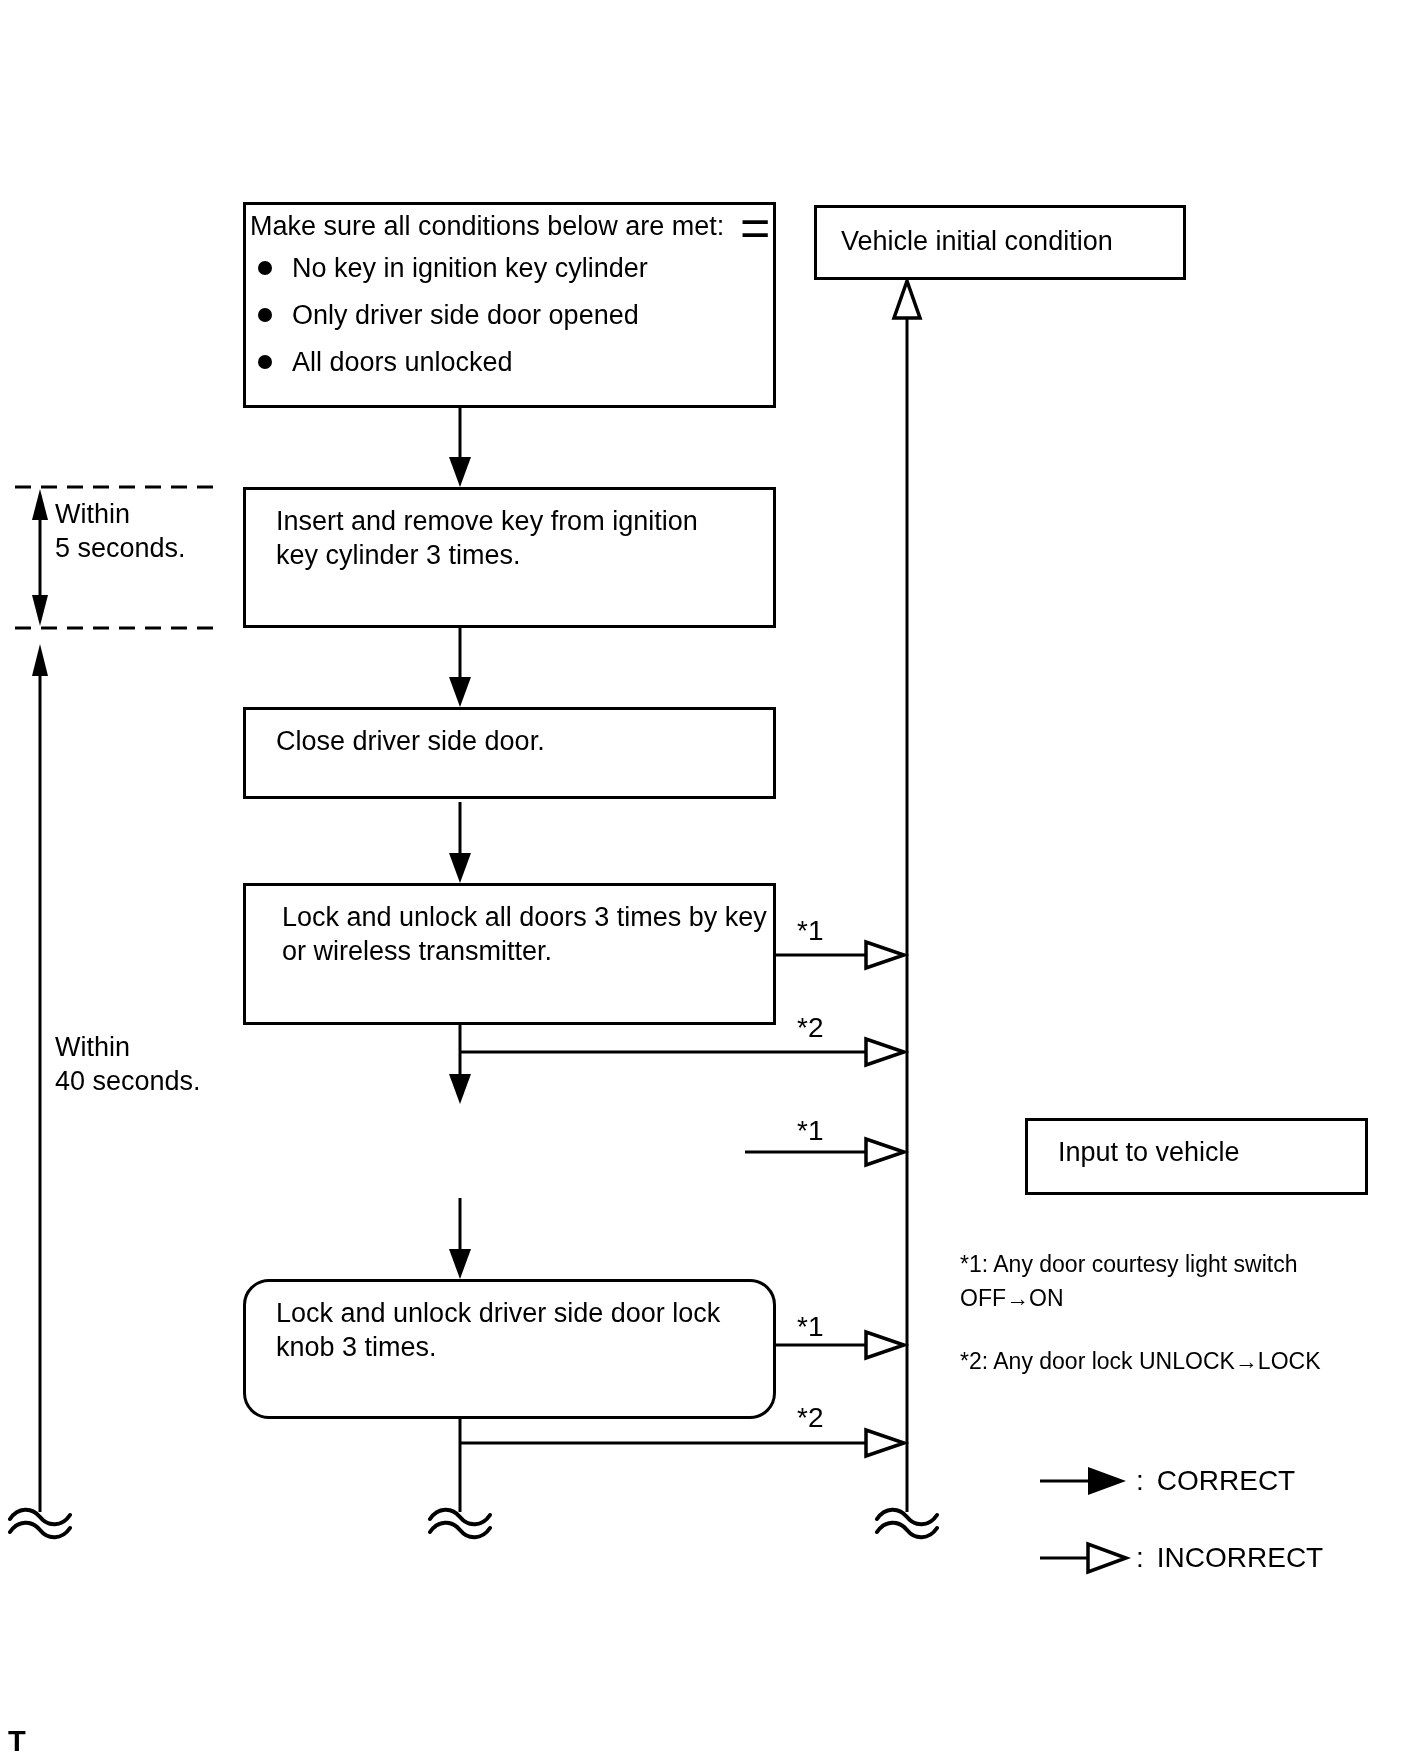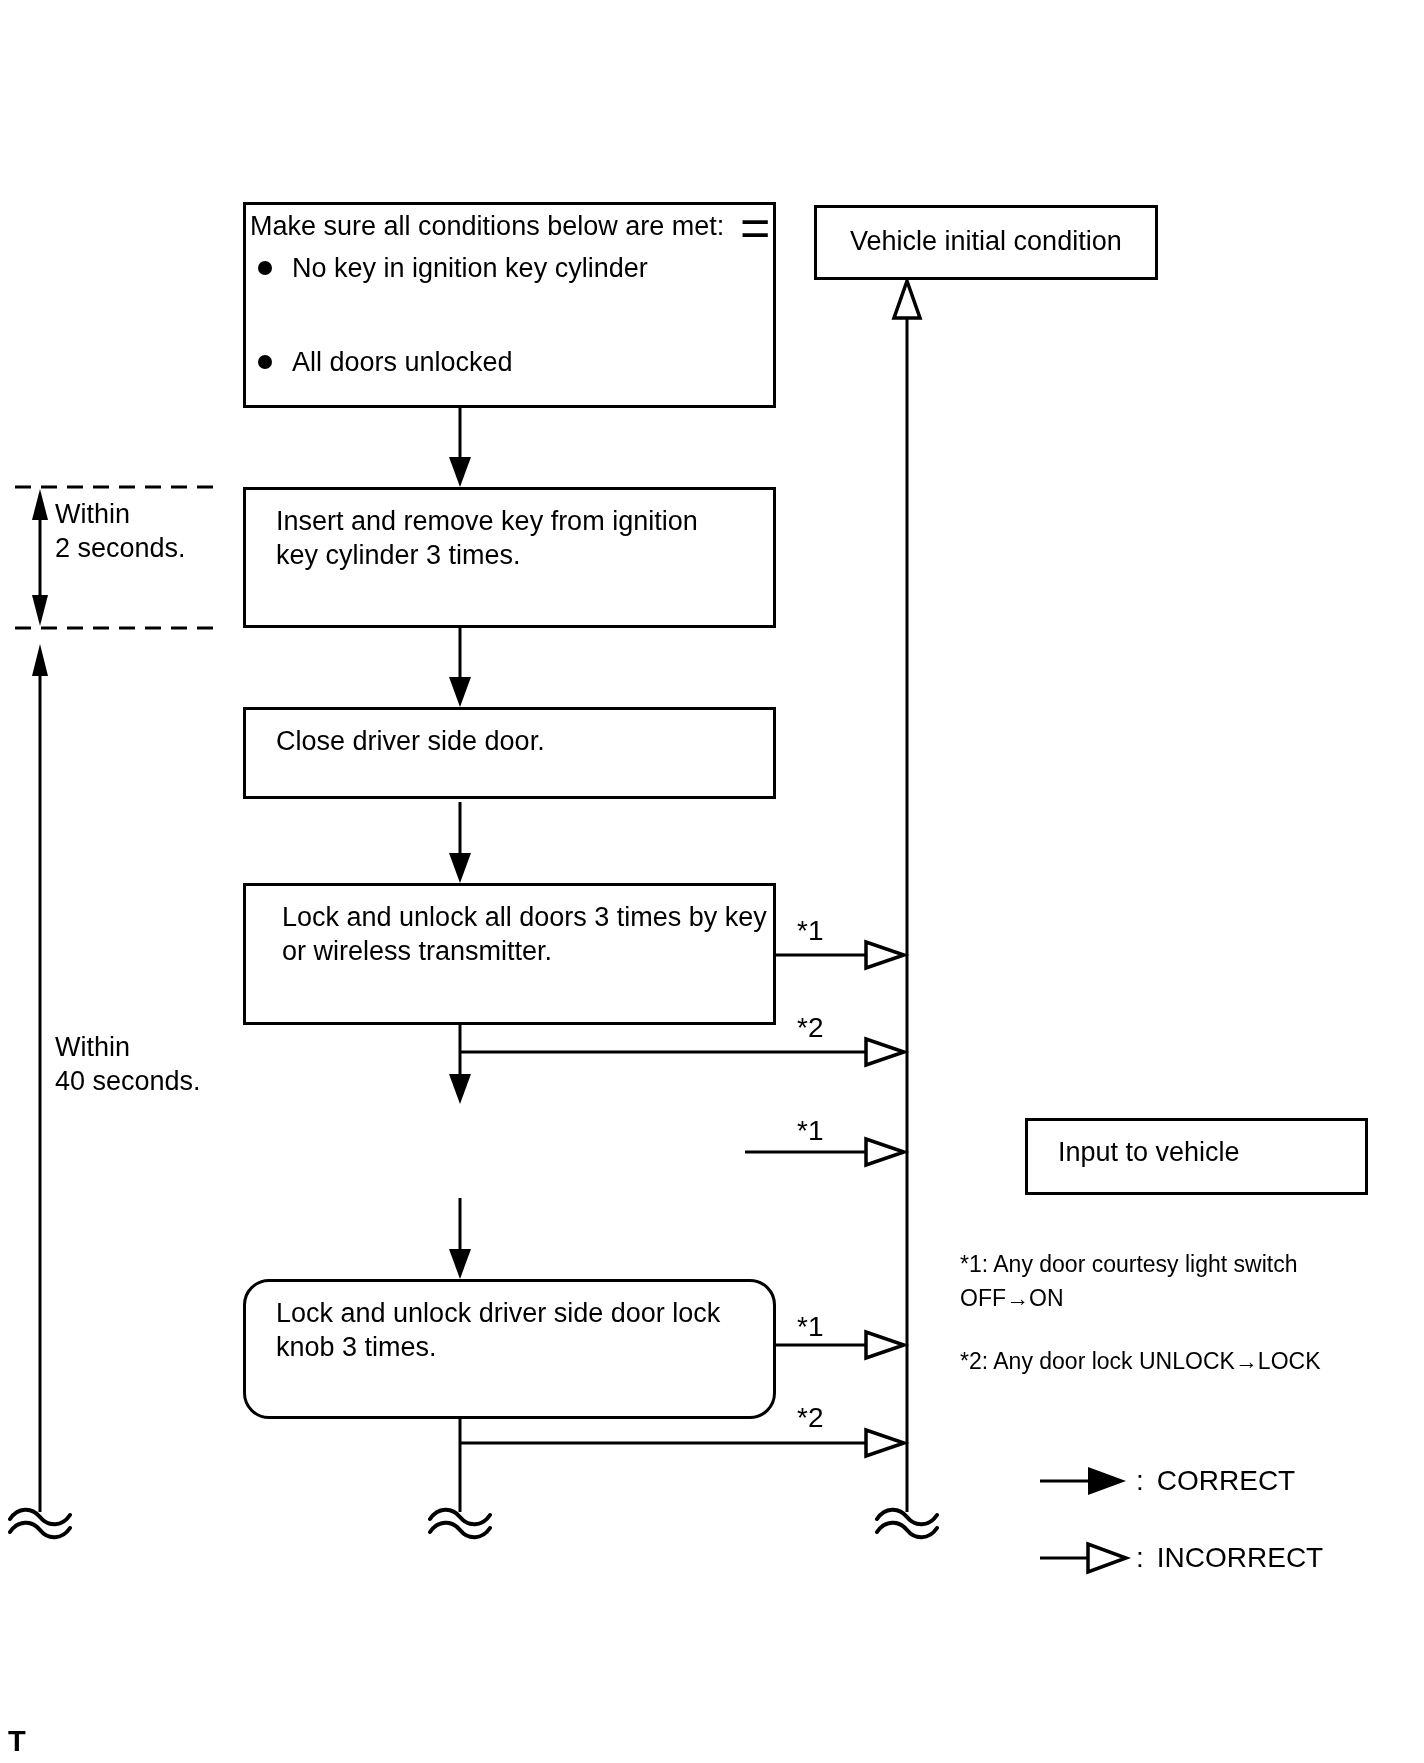--- a/index.html
+++ b/index.html
@@ -143,29 +143,33 @@
       </g>
     </g>
   </svg>
 
   <div class="box" style="left:215px; top:202px; width:533px; height:206px;">
     <div class="cond-title">Make sure all conditions below are met:</div>
     <div class="bullet" style="top:46px">
       <span class="dot"></span>
       <span>No key in ignition key cylinder</span>
     </div>
+    <div class="bullet" style="top:93px">
+      <span class="dot"></span>
+      <span>Only driver side door opened</span>
+    </div>
     <div class="bullet" style="top:140px">
       <span class="dot"></span>
       <span>All doors unlocked</span>
     </div>
   </div>
 
   <div class="equals">=</div>
 
-  <div class="box" style="left:786px; top:205px; width:344px; height:75px; padding:16px 0 0 33px;">
+  <div class="box" style="left:786px; top:205px; width:372px; height:75px; padding:16px 0 0 24px;">
     <div class="label-box-text">Vehicle initial condition</div>
   </div>
 
   <div class="box step" style="left:215px; top:487px; width:533px; height:141px;">
     <div class="line">Insert and remove key from ignition</div>
     <div class="line">key cylinder 3 times.</div>
   </div>
 
   <div class="box step" style="left:215px; top:707px; width:533px; height:92px;">
     <div class="line">Close driver side door.</div>
@@ -177,21 +181,21 @@
   </div>
 
 
   <div class="box step" style="left:215px; top:1279px; width:533px; height:140px;border-radius:26px;">
     <div class="line">Lock and unlock driver side door lock</div>
     <div class="line">knob 3 times.</div>
   </div>
 
   <div class="side-label" style="left:55px; top:497px;">
     <div>Within</div>
-    <div>2 seconds.</div>
+    <div>5 seconds.</div>
   </div>
   <div class="side-label" style="left:55px; top:1030px;">
     <div>Within</div>
     <div>40 seconds.</div>
   </div>
 
   <div class="conn-label" style="left:797px; top:916px;">*1</div>
   <div class="conn-label" style="left:797px; top:1013px;">*2</div>
   <div class="conn-label" style="left:797px; top:1116px;">*1</div>
   <div class="conn-label" style="left:797px; top:1312px;">*1</div>

